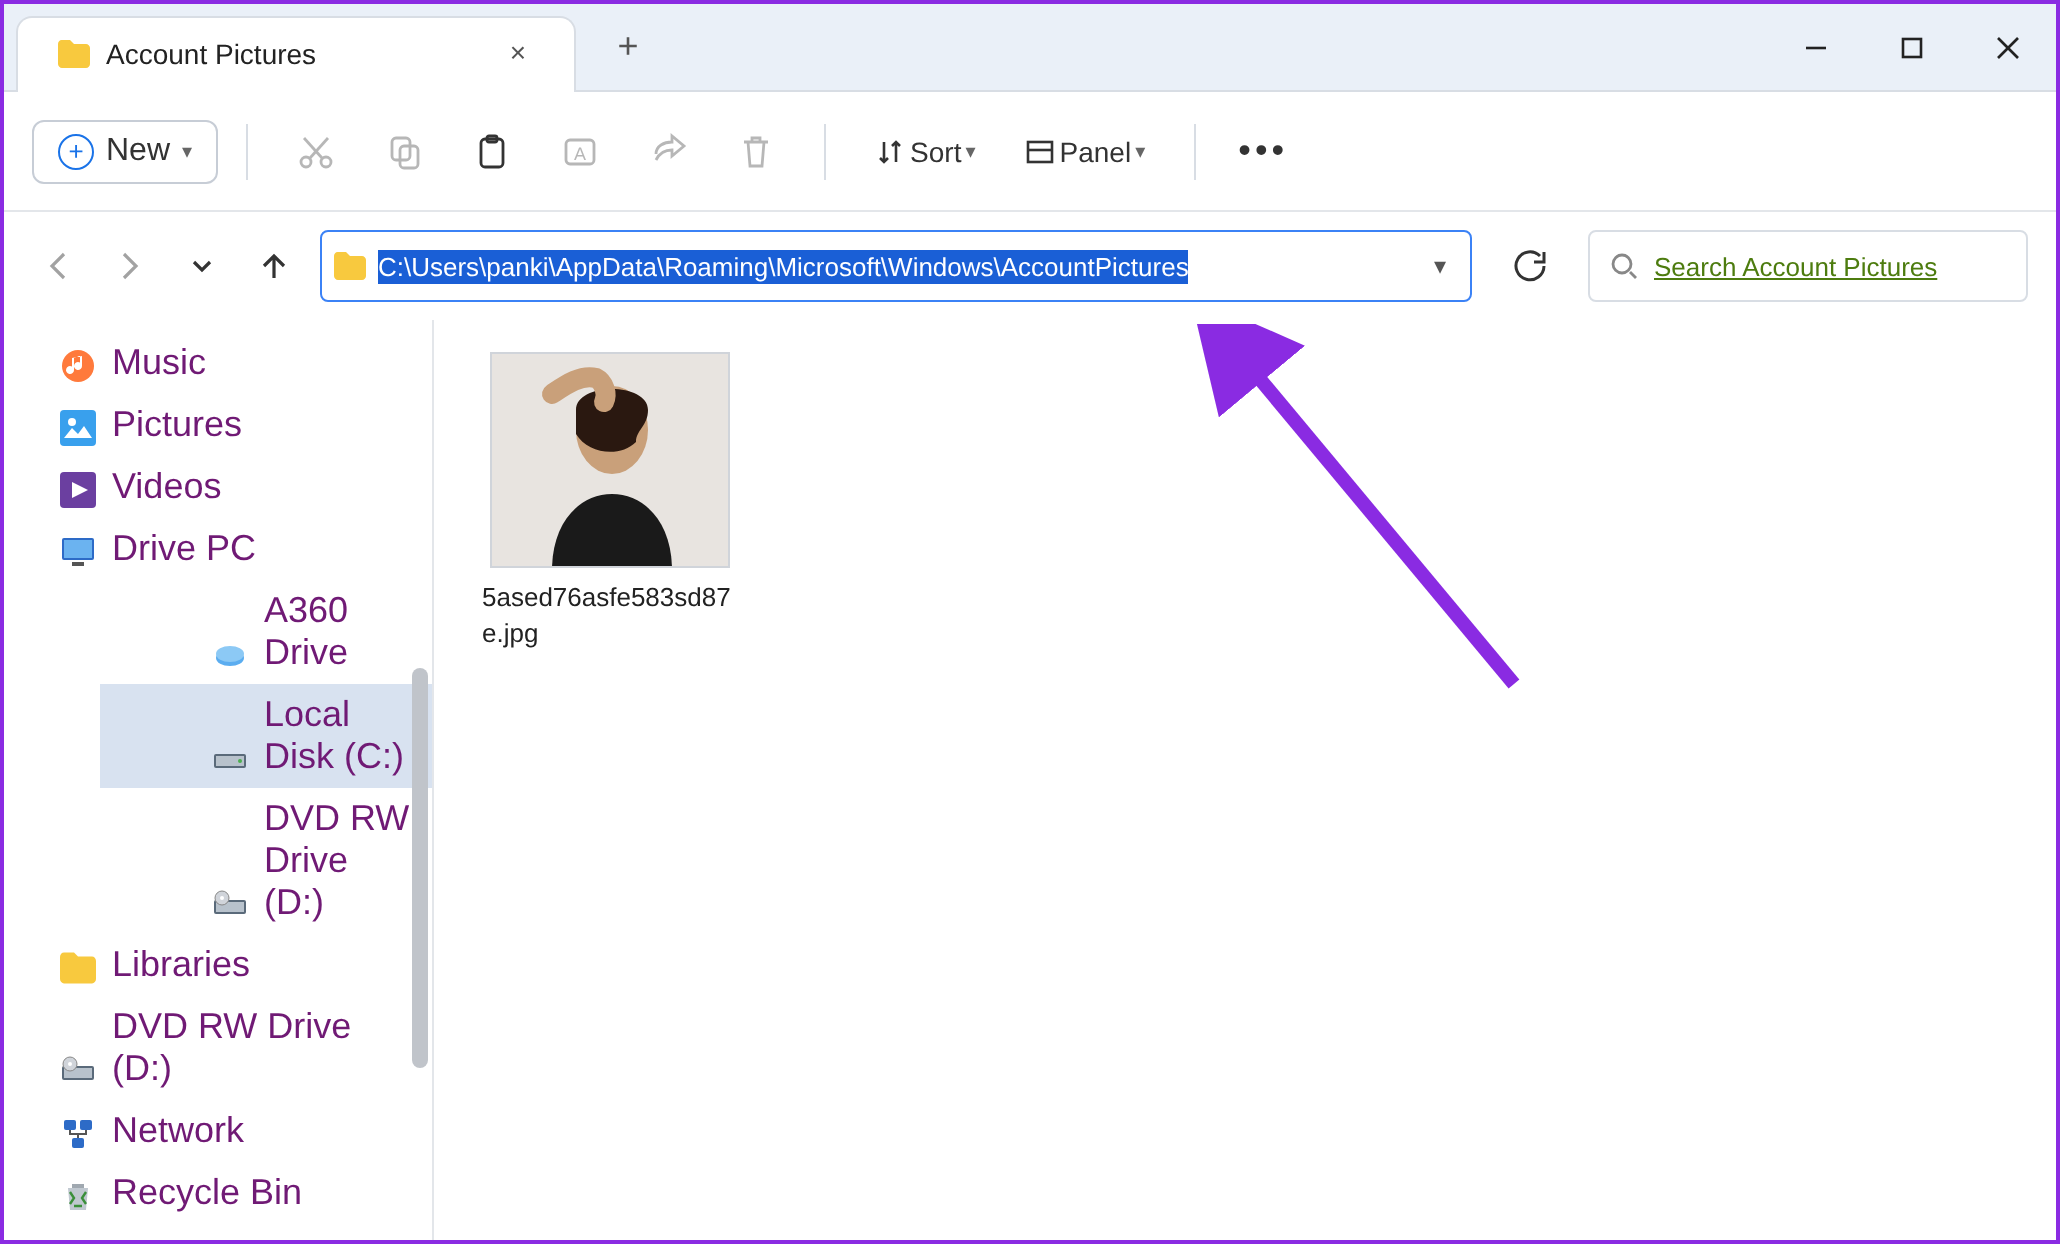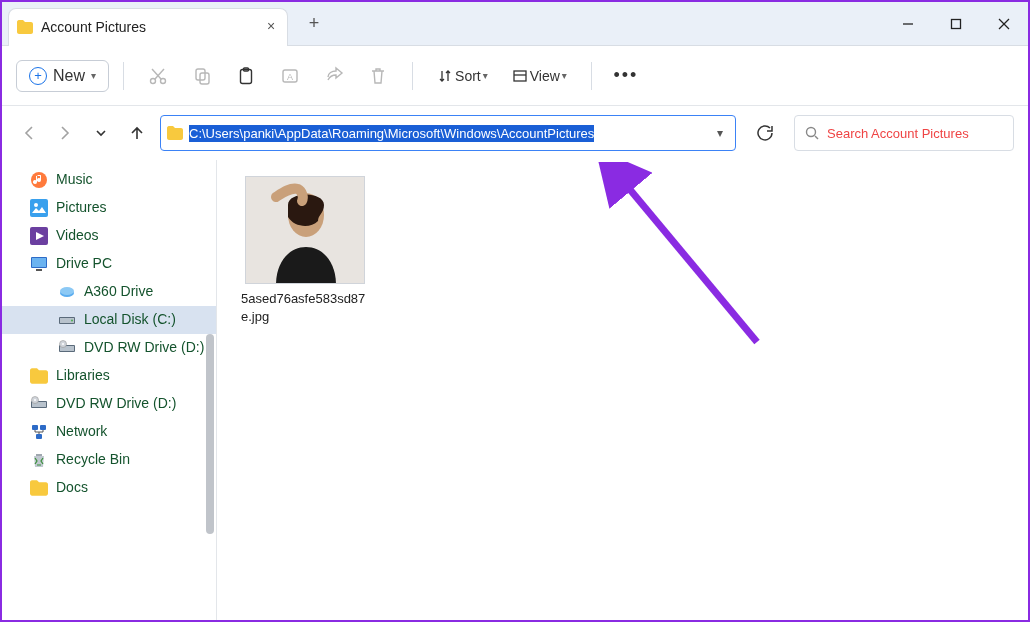--- a/index.html
+++ b/index.html
@@ -1,19 +1,19 @@
 <!DOCTYPE html>
 <html><head>
 <meta charset="utf-8">
 <style>
 * { box-sizing: border-box; margin: 0; padding: 0; font-family: "Segoe UI", Arial, sans-serif; }
 body { background: #fff; width: 1030px; height: 622px; overflow: hidden; border: 2px solid #8a2be2; position: relative; }
 
 .titlebar { height: 44px; background: #eaf0f8; display: flex; align-items: center; border-bottom: 1px solid #d8dde4; }
-.tab { height: 38px; margin-top: 6px; margin-left: 6px; background: #fff; border-radius: 8px 8px 0 0; display: flex; align-items: center; padding: 0 8px; gap: 8px; width: 280px; border: 1px solid #d8dde4; border-bottom: none; }
+.tab { height: 38px; margin-top: 6px; margin-left: 6px; background: #fff; border-radius: 8px 8px 0 0; display: flex; align-items: center; padding: 0 20px; gap: 8px; width: 280px; border: 1px solid #d8dde4; border-bottom: none; }
 .tab .folder-ico { width: 16px; height: 14px; }
 .tab-title { font-size: 14px; color: #222; flex: 1; }
 .tab-close { width: 16px; height: 16px; color: #555; text-align: center; line-height: 14px; font-size: 14px; cursor: pointer; }
 .newtab { width: 36px; height: 36px; display: flex; align-items: center; justify-content: center; color: #555; font-size: 18px; margin-left: 8px; cursor: pointer; }
 .winbtns { margin-left: auto; display: flex; }
 .winbtn { width: 48px; height: 44px; display: flex; align-items: center; justify-content: center; font-size: 14px; cursor: pointer; }
 
 .toolbar { height: 60px; display: flex; align-items: center; padding: 0 14px; gap: 4px; border-bottom: 1px solid #e3e6ea; }
 .newbtn { display: flex; align-items: center; gap: 6px; border: 1px solid #c7cdd6; border-radius: 6px; padding: 6px 12px; cursor: pointer; color: #333; }
 .newbtn .plus { width: 18px; height: 18px; border: 1.5px solid #1a73e8; border-radius: 50%; display: flex; align-items: center; justify-content: center; color: #1a73e8; font-size: 13px; line-height: 1; }
@@ -24,27 +24,27 @@
 .tb-drop { display: flex; align-items: center; gap: 2px; padding: 6px 10px; cursor: pointer; color: #333; font-size: 14px; }
 
 .addrrow { height: 54px; display: flex; align-items: center; padding: 0 14px; gap: 10px; }
 .navico { width: 26px; height: 26px; display: flex; align-items: center; justify-content: center; color: #555; cursor: pointer; border-radius: 4px; }
 .navico.dis { opacity: .45; }
 .addrbar { flex: 1; border: 1.5px solid #3b82f6; border-radius: 4px; height: 36px; display: flex; align-items: center; padding: 0 6px; gap: 6px; background: #fff; }
 .addrbar .drop { margin-left: auto; padding: 0 6px; color: #555; cursor: pointer; font-size: 12px; }
 .pathbox { display: flex; align-items: center; }
 .pathbox span { background: #1a5fd6; color: #fff; font-size: 13px; padding: 1px 0; }
 .refresh { width: 38px; height: 36px; display: flex; align-items: center; justify-content: center; cursor: pointer; color: #444; border: 1px solid transparent; border-radius: 4px; }
-.searchbox { width: 220px; height: 36px; border: 1px solid #d8dde4; border-radius: 4px; display: flex; align-items: center; padding: 0 10px; gap: 8px; color: #ef4444; font-size: 13px; }
+.searchbox { width: 220px; height: 36px; border: 1px solid #d8dde4; border-radius: 4px; display: flex; align-items: center; padding: 0 10px; gap: 8px; color: #4d7c0f; font-size: 13px; text-decoration: underline; }
 
 .main { display: flex; height: calc(100% - 44px - 60px - 54px); }
 .sidebar { width: 215px; border-right: 1px solid #e3e6ea; padding: 6px 0; overflow: hidden; position: relative; }
 .scrollthumb { position: absolute; right: 2px; top: 174px; width: 8px; height: 200px; background: #c0c4ca; border-radius: 4px; }
-.sb-item { display: flex; align-items: flex-start; gap: 8px; padding: 5px 10px 5px 28px; font-size: 14px; color: #14532d; cursor: pointer; }
-.sb-item.indent { padding-left: 56px; }
+.sb-item { display: flex; align-items: flex-end; gap: 8px; padding: 5px 10px 5px 28px; font-size: 18px; color: #701a75; cursor: pointer; }
+.sb-item.indent { padding-left: 56px; margin-left: 48px; }
 .sb-item.sel { background: #d8e2f0; }
 .sb-ico { width: 18px; height: 18px; flex-shrink: 0; display: flex; align-items: center; justify-content: center; }
 
 .content { flex: 1; padding: 16px 24px; display: flex; gap: 20px; align-items: flex-start; }
 .file { width: 128px; text-align: left; cursor: pointer; }
 .thumb { width: 120px; height: 108px; border: 1px solid #d0d4da; background: #eee; margin: 0 auto 6px; overflow: hidden; position: relative; }
 .fname { font-size: 13px; color: #222; line-height: 1.35; word-break: break-all; }
 
 .arrow-annot { position: absolute; top: 160px; left: 580px; pointer-events: none; }
 
@@ -133,21 +133,21 @@
         <path d="M5 3v10M3 11l2 2 2-2M11 13V3M9 5l2-2 2 2"></path>
       </svg>
     <span>Sort</span>
     <span class="chev">▾</span>
   </div>
   <div class="tb-drop">
     <svg width="16" height="16" viewBox="0 0 16 16" stroke="#333" stroke-width="1.3" fill="none">
         <rect x="2" y="3" width="12" height="10"></rect>
         <line x1="2" y1="7" x2="14" y2="7"></line>
       </svg>
-    <span>View</span>
+    <span>Panel</span>
     <span class="chev">▾</span>
   </div>
   <div class="tb-sep"></div>
   <div class="tb-ico" style="font-size:18px;color:#333;letter-spacing:2px;">•••</div>
 </div>
 
 <div class="addrrow">
   <div class="navico dis">
       <svg width="18" height="18" viewBox="0 0 18 18" stroke="#333" stroke-width="1.6" fill="none">
         <path d="M12 3l-6 6 6 6"></path>

